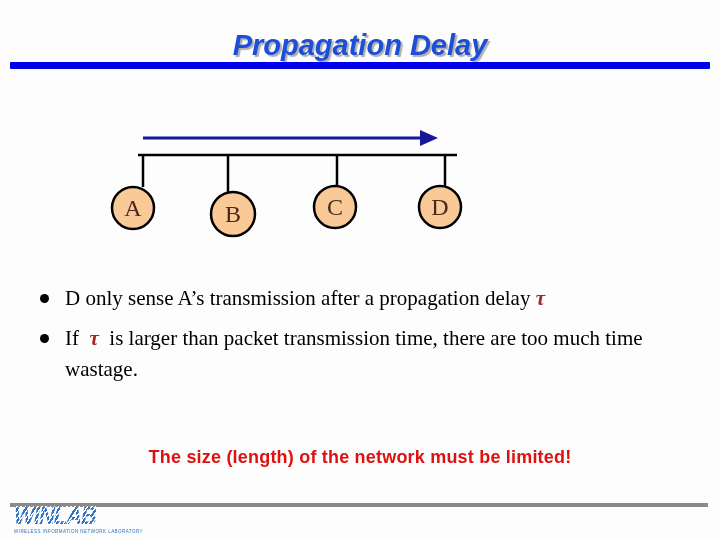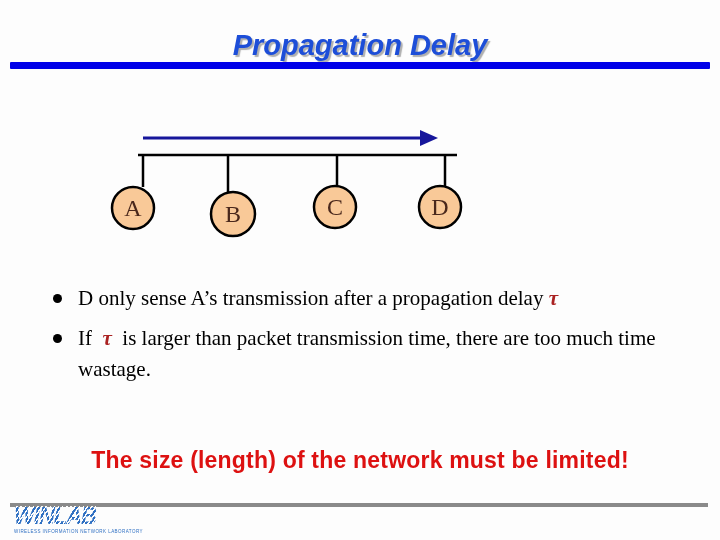--- a/index.html
+++ b/index.html
@@ -33,21 +33,21 @@
   }
   .accent-bar{
     position:absolute;left:10px;top:62px;width:700px;height:7px;
     background:var(--accent-bar);
     border-radius:1px;
   }
   .diagram{
     position:absolute;left:90px;top:120px;width:390px;height:125px;
   }
   .bullets{
-    position:absolute;left:53px;top:283px;width:649px;
+    position:absolute;left:40px;top:283px;width:649px;
   }
   .bullet-row{
     display:flex;
     margin-bottom:9px;
   }
   .bullet-dot{
     flex:0 0 9px;
     width:9px;height:9px;border-radius:50%;
     background:#000;
     margin-top:11px;
@@ -60,21 +60,21 @@
   }
   .bullet-text .tau{
     color:var(--tau);
     font-style:italic;
     font-weight:bold;
   }
   .emphasis-line{
     position:absolute;left:0;top:447px;width:720px;
     text-align:center;
     font-family:"Liberation Sans", sans-serif;
-    font-size:23px;font-weight:bold;
+    font-size:18px;font-weight:bold;
     color:var(--emphasis);
     letter-spacing:0.2px;
   }
   .footer-bar{
     position:absolute;left:10px;top:503px;width:698px;height:4px;
     background:var(--footer-bar);
   }
   .logo{
     position:absolute;left:14px;top:506px;width:110px;
   }

